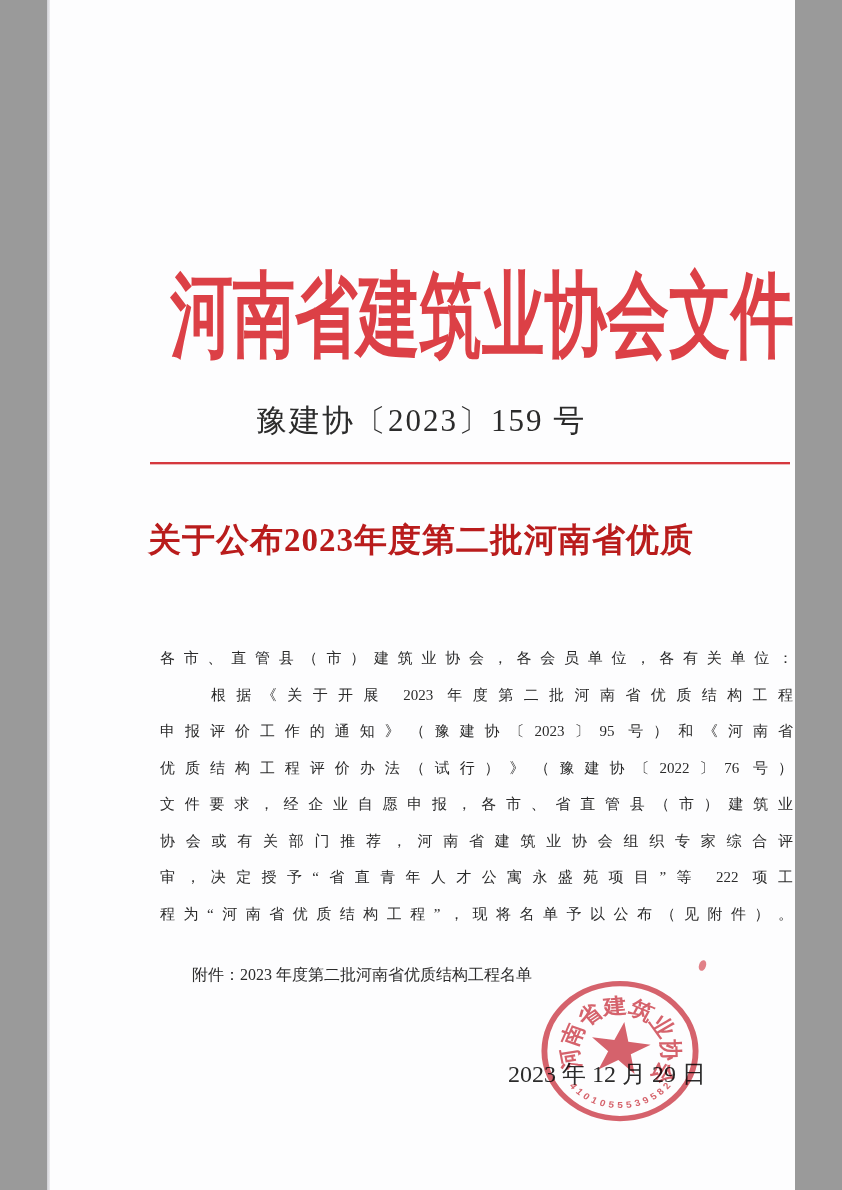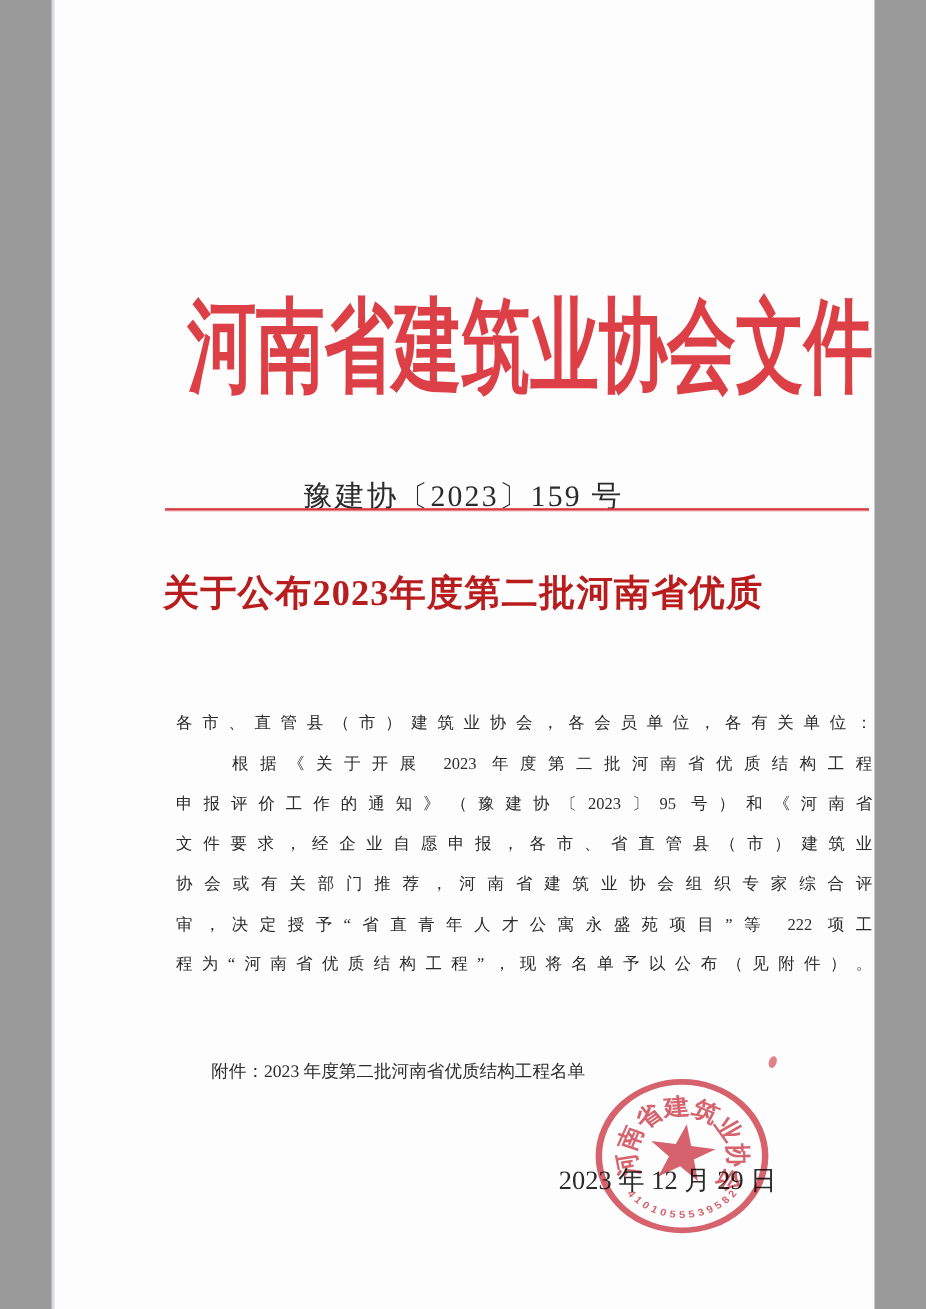--- a/index.html
+++ b/index.html
@@ -24,23 +24,23 @@
   .org-header{
     position:absolute;top:266px;left:0;right:0;
     text-align:center;
     font-size:93px;line-height:100px;
     font-weight:bold;
     color:var(--header-red);
     transform:scaleX(0.67);
     white-space:nowrap;
   }
   .doc-number{
-    position:absolute;top:437px;left:0;right:0;
+    position:absolute;top:407px;left:0;right:0;
     text-align:center;
-    font-size:27px;line-height:28px;
+    font-size:31px;line-height:28px;
     letter-spacing:2px;
     color:var(--text-dark);
   }
   .red-rule{
     position:absolute;top:462px;left:103px;width:640px;height:2px;
     background:var(--rule-red);
     box-shadow:0 1px 0 rgba(213,56,62,0.35);
   }
   .doc-title{
     position:absolute;top:514px;left:60px;right:60px;
@@ -112,20 +112,21 @@
   <div class="red-rule"></div>
 
   <div class="doc-title">
     <div>关于公布2023年度第二批河南省优质</div>
   </div>
 
   <div class="body-text">
     <div class="body-line">各市、直管县（市）建筑业协会，各会员单位，各有关单位：</div>
     <div class="body-line">　　根据《关于开展 2023 年度第二批河南省优质结构工程</div>
     <div class="body-line">申报评价工作的通知》（豫建协〔2023〕95 号）和《河南省</div>
+    <div class="body-line">优质结构工程评价办法（试行）》（豫建协〔2022〕76 号）</div>
     <div class="body-line">文件要求，经企业自愿申报，各市、省直管县（市）建筑业</div>
     <div class="body-line">协会或有关部门推荐，河南省建筑业协会组织专家综合评</div>
     <div class="body-line">审，决定授予“省直青年人才公寓永盛苑项目”等 222 项工</div>
     <div class="body-line">程为“河南省优质结构工程”，现将名单予以公布（见附件）。</div>
   </div>
 
   <div class="attachment-line">　　附件：2023 年度第二批河南省优质结构工程名单</div>
 
   <div class="date-line">2023 年 12 月 29 日</div>
 

